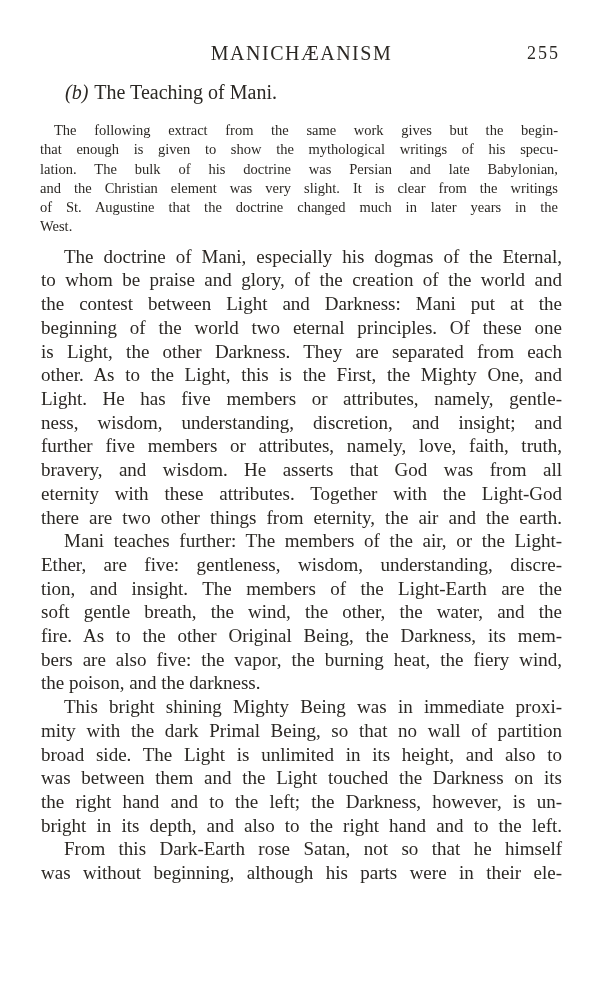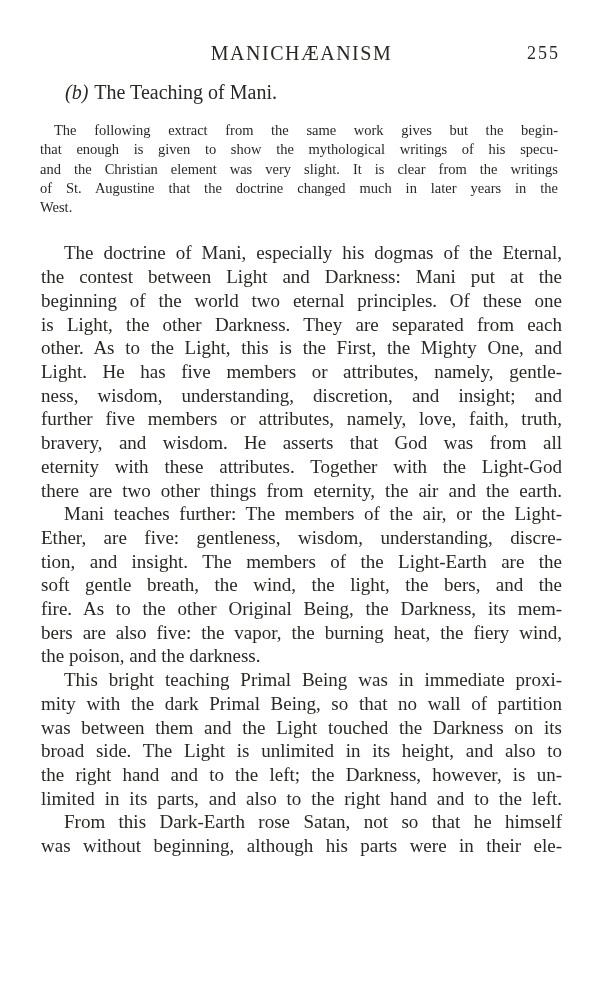--- a/index.html
+++ b/index.html
@@ -66,21 +66,21 @@
   }
   .note .line {
     text-align: justify;
     text-align-last: justify;
     margin-left: 8px;
   }
   .note .line.first { text-indent: 14px; }
   .note .line.last  { text-align-last: left; }
   
   .bodytext {
-    margin-top: 24px;
+    margin-top: 8px;
     font-size: 19px;
     line-height: 23.7px;
   }
   .bodytext .line {
     text-align: justify;
     text-align-last: justify;
     white-space: normal;
   }
   .bodytext .line.first { text-indent: 23px; }
   
@@ -97,55 +97,57 @@
       <span class="pagenum">255</span>
     </div>
 
     <h2 class="section-heading">
       <span class="prefix">(b)</span><span>The Teaching of Mani.</span>
     </h2>
 
     <div class="note" id="note">
         <div class="line first">The following extract from the same work gives but the begin-</div>
         <div class="line">that enough is given to show the mythological writings of his specu-</div>
+        <div class="line">lation.  The bulk of his doctrine was Persian and late Babylonian,</div>
         <div class="line">and the Christian element was very slight.  It is clear from the writings</div>
         <div class="line">of St. Augustine that the doctrine changed much in later years in the</div>
         <div class="line last">West.</div>
       </div>
 
     <div class="bodytext" id="bodytext">
         <div class="para">
           <div class="line first">The doctrine of Mani, especially his dogmas of the Eternal,</div>
+          <div class="line">to whom be praise and glory, of the creation of the world and</div>
           <div class="line">the contest between Light and Darkness:  Mani put at the</div>
           <div class="line">beginning of the world two eternal principles.  Of these one</div>
           <div class="line">is Light, the other Darkness.  They are separated from each</div>
           <div class="line">other.  As to the Light, this is the First, the Mighty One, and</div>
           <div class="line">Light.  He has five members or attributes, namely, gentle-</div>
           <div class="line">ness, wisdom, understanding, discretion, and insight; and</div>
           <div class="line">further five members or attributes, namely, love, faith, truth,</div>
           <div class="line">bravery, and wisdom.  He asserts that God was from all</div>
           <div class="line">eternity with these attributes.  Together with the Light-God</div>
           <div class="line last">there are two other things from eternity, the air and the earth.</div>
         </div>
         <div class="para">
           <div class="line first">Mani teaches further:  The members of the air, or the Light-</div>
           <div class="line">Ether, are five:  gentleness, wisdom, understanding, discre-</div>
           <div class="line">tion, and insight.  The members of the Light-Earth are the</div>
-          <div class="line">soft gentle breath, the wind, the light, the bers, and the</div>
+          <div class="line">soft gentle breath, the wind, the other, the water, and the</div>
           <div class="line">fire.  As to the other Original Being, the Darkness, its mem-</div>
           <div class="line">bers are also five:  the vapor, the burning heat, the fiery wind,</div>
           <div class="line last">the poison, and the darkness.</div>
         </div>
         <div class="para">
-          <div class="line first">This bright teaching Primal Being was in immediate proxi-</div>
+          <div class="line first">This bright shining Mighty Being was in immediate proxi-</div>
           <div class="line">mity with the dark Primal Being, so that no wall of partition</div>
+          <div class="line">broad side.  The Light is unlimited in its height, and also to</div>
           <div class="line">was between them and the Light touched the Darkness on its</div>
-          <div class="line">broad side.  The Light is unlimited in its height, and also to</div>
           <div class="line">the right hand and to the left;  the Darkness, however, is un-</div>
-          <div class="line last">limited in its parts, and also to the right hand and to the left.</div>
+          <div class="line last">bright in its depth, and also to the right hand and to the left.</div>
         </div>
         <div class="para">
           <div class="line first">From this Dark-Earth rose Satan, not so that he himself</div>
           <div class="line last">was without beginning, although his parts were in their ele-</div>
         </div>
       </div>
 
   </div>
 </div>
 

